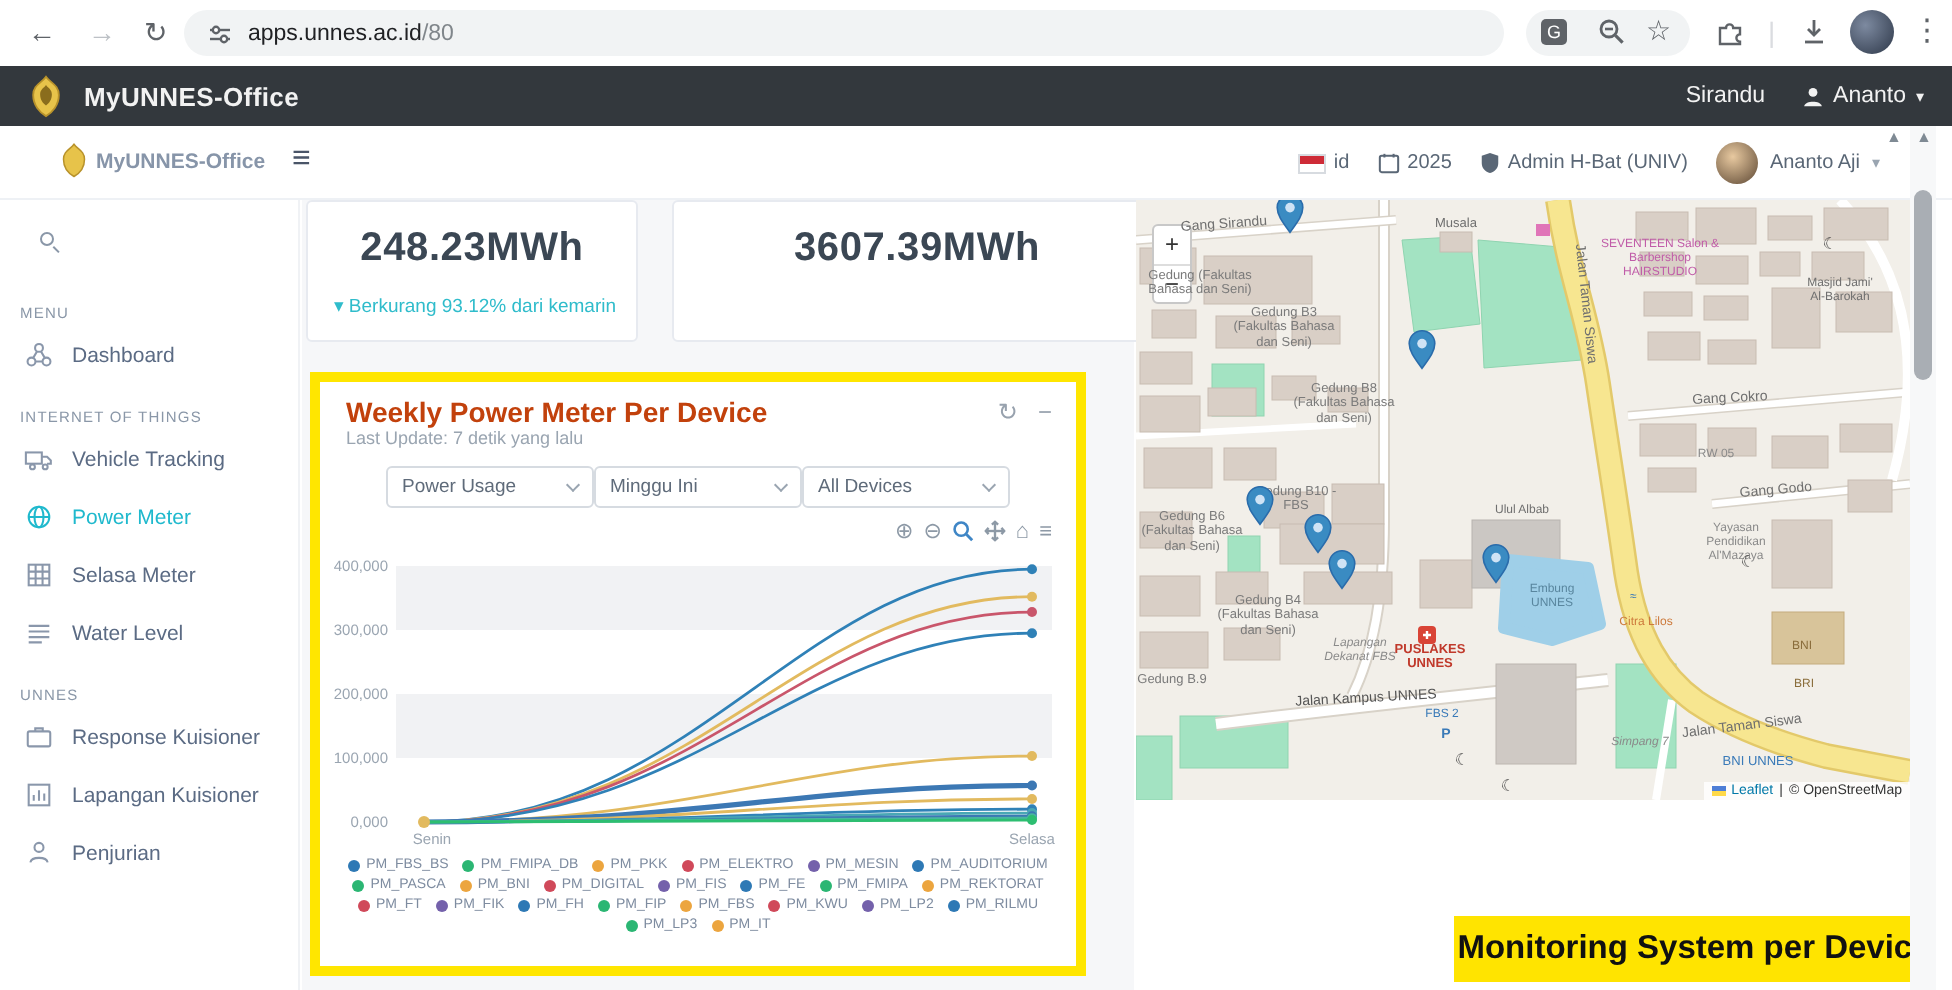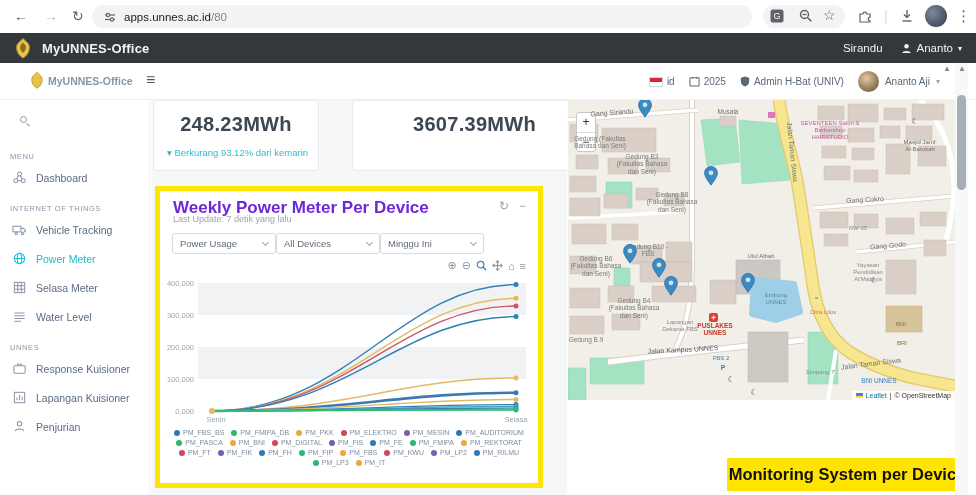--- a/index.html
+++ b/index.html
@@ -43,24 +43,24 @@
   .side-item.active{color:#1fb9cd;}
   .side-item.active svg{stroke:#1fb9cd;}
 
   
   .main-bg{left:151px;top:100px;width:416px;height:395px;background:#f6f7f9;}
   .card{position:absolute;background:#fff;border:1px solid #e7eaf0;border-radius:3px;}
   .stat-val{text-align:center;font-size:20px;font-weight:600;color:#3b4754;margin-top:12px;letter-spacing:.3px;}
   .stat-delta{position:absolute;left:13px;top:46px;font-size:9.5px;color:#2fbccb;}
 
   .chart-wrap{left:155px;top:186px;width:388px;height:302px;border:5px solid #ffe600;background:#fff;}
-  .chart-title{position:absolute;left:13px;top:7px;font-size:17px;font-weight:bold;color:#6d28d9;}
+  .chart-title{position:absolute;left:13px;top:7px;font-size:14px;font-weight:bold;color:#c2410c;}
   .chart-sub{position:absolute;left:13px;top:23px;font-size:9px;color:#9aa5b1;}
   .card-tools{position:absolute;right:12px;top:8px;font-size:12px;color:#98a2ae;display:flex;gap:10px;}
-  .sel-row{position:absolute;left:12px;top:42px;width:354px;display:flex;justify-content:flex-start;}
+  .sel-row{position:absolute;left:12px;top:42px;width:354px;display:flex;justify-content:center;}
   .select{width:104px;height:21px;border:1px solid #d6dbe1;border-radius:3px;display:flex;align-items:center;
     justify-content:space-between;padding:0 7px;font-size:9.5px;color:#5f6b7a;background:#fff;}
   .chev{width:5px;height:5px;border-right:1.2px solid #9aa5b1;border-bottom:1.2px solid #9aa5b1;transform:rotate(45deg);margin-top:-3px;}
   .modebar{position:absolute;right:12px;top:68px;display:flex;gap:5px;align-items:center;font-size:11px;color:#8d99a6;}
   #chart-svg{position:absolute;left:4px;top:80px;}
   .legend{position:absolute;left:4px;top:238px;width:370px;}
   .lrow{display:flex;justify-content:center;gap:7px;margin-bottom:3px;}
   .litem{display:flex;align-items:center;gap:3px;font-size:7px;color:#7e8ca0;white-space:nowrap;}
   .ldot{width:6px;height:6px;border-radius:50%;display:inline-block;}
 
@@ -255,42 +255,42 @@
   </div>
 
   <div class="abs main-bg"></div>
 
   <div class="card" style="left:153px;top:100px;width:166px;height:71px">
     <div class="stat-val">248.23MWh</div>
     <div class="stat-delta">
       <span>▾ </span><span>Berkurang 93.12% dari kemarin</span>
     </div>
   </div>
-  <div class="card" style="left:352px;top:100px;width:245px;height:71px">
+  <div class="card" style="left:336px;top:100px;width:245px;height:71px">
     <div class="stat-val">3607.39MWh</div>
   </div>
 
   <div class="abs chart-wrap">
     <div class="chart-title">Weekly Power Meter Per Device</div>
     <div class="chart-sub">Last Update: 7 detik yang lalu</div>
     <div class="card-tools">
       <span>↻</span>
       <span>−</span>
     </div>
     <div class="sel-row">
       <div class="select">
         <span>Power Usage</span>
           <span class="chev"></span>
       </div>
       <div class="select">
-        <span>All Devices</span>
+        <span>Minggu Ini</span>
           <span class="chev"></span>
       </div>
       <div class="select">
-        <span>Minggu Ini</span>
+        <span>All Devices</span>
           <span class="chev"></span>
       </div>
     </div>
     <div class="modebar">
       <span>⊕</span>
       <span>⊖</span>
       <svg width="11" height="11" viewBox="0 0 12 12">
         <circle cx="5" cy="5" r="3.6" fill="none" stroke="#3f86c6" stroke-width="1.4"></circle>
         <line x1="7.8" y1="7.8" x2="11" y2="11" stroke="#3f86c6" stroke-width="1.6"></line>
       </svg>

